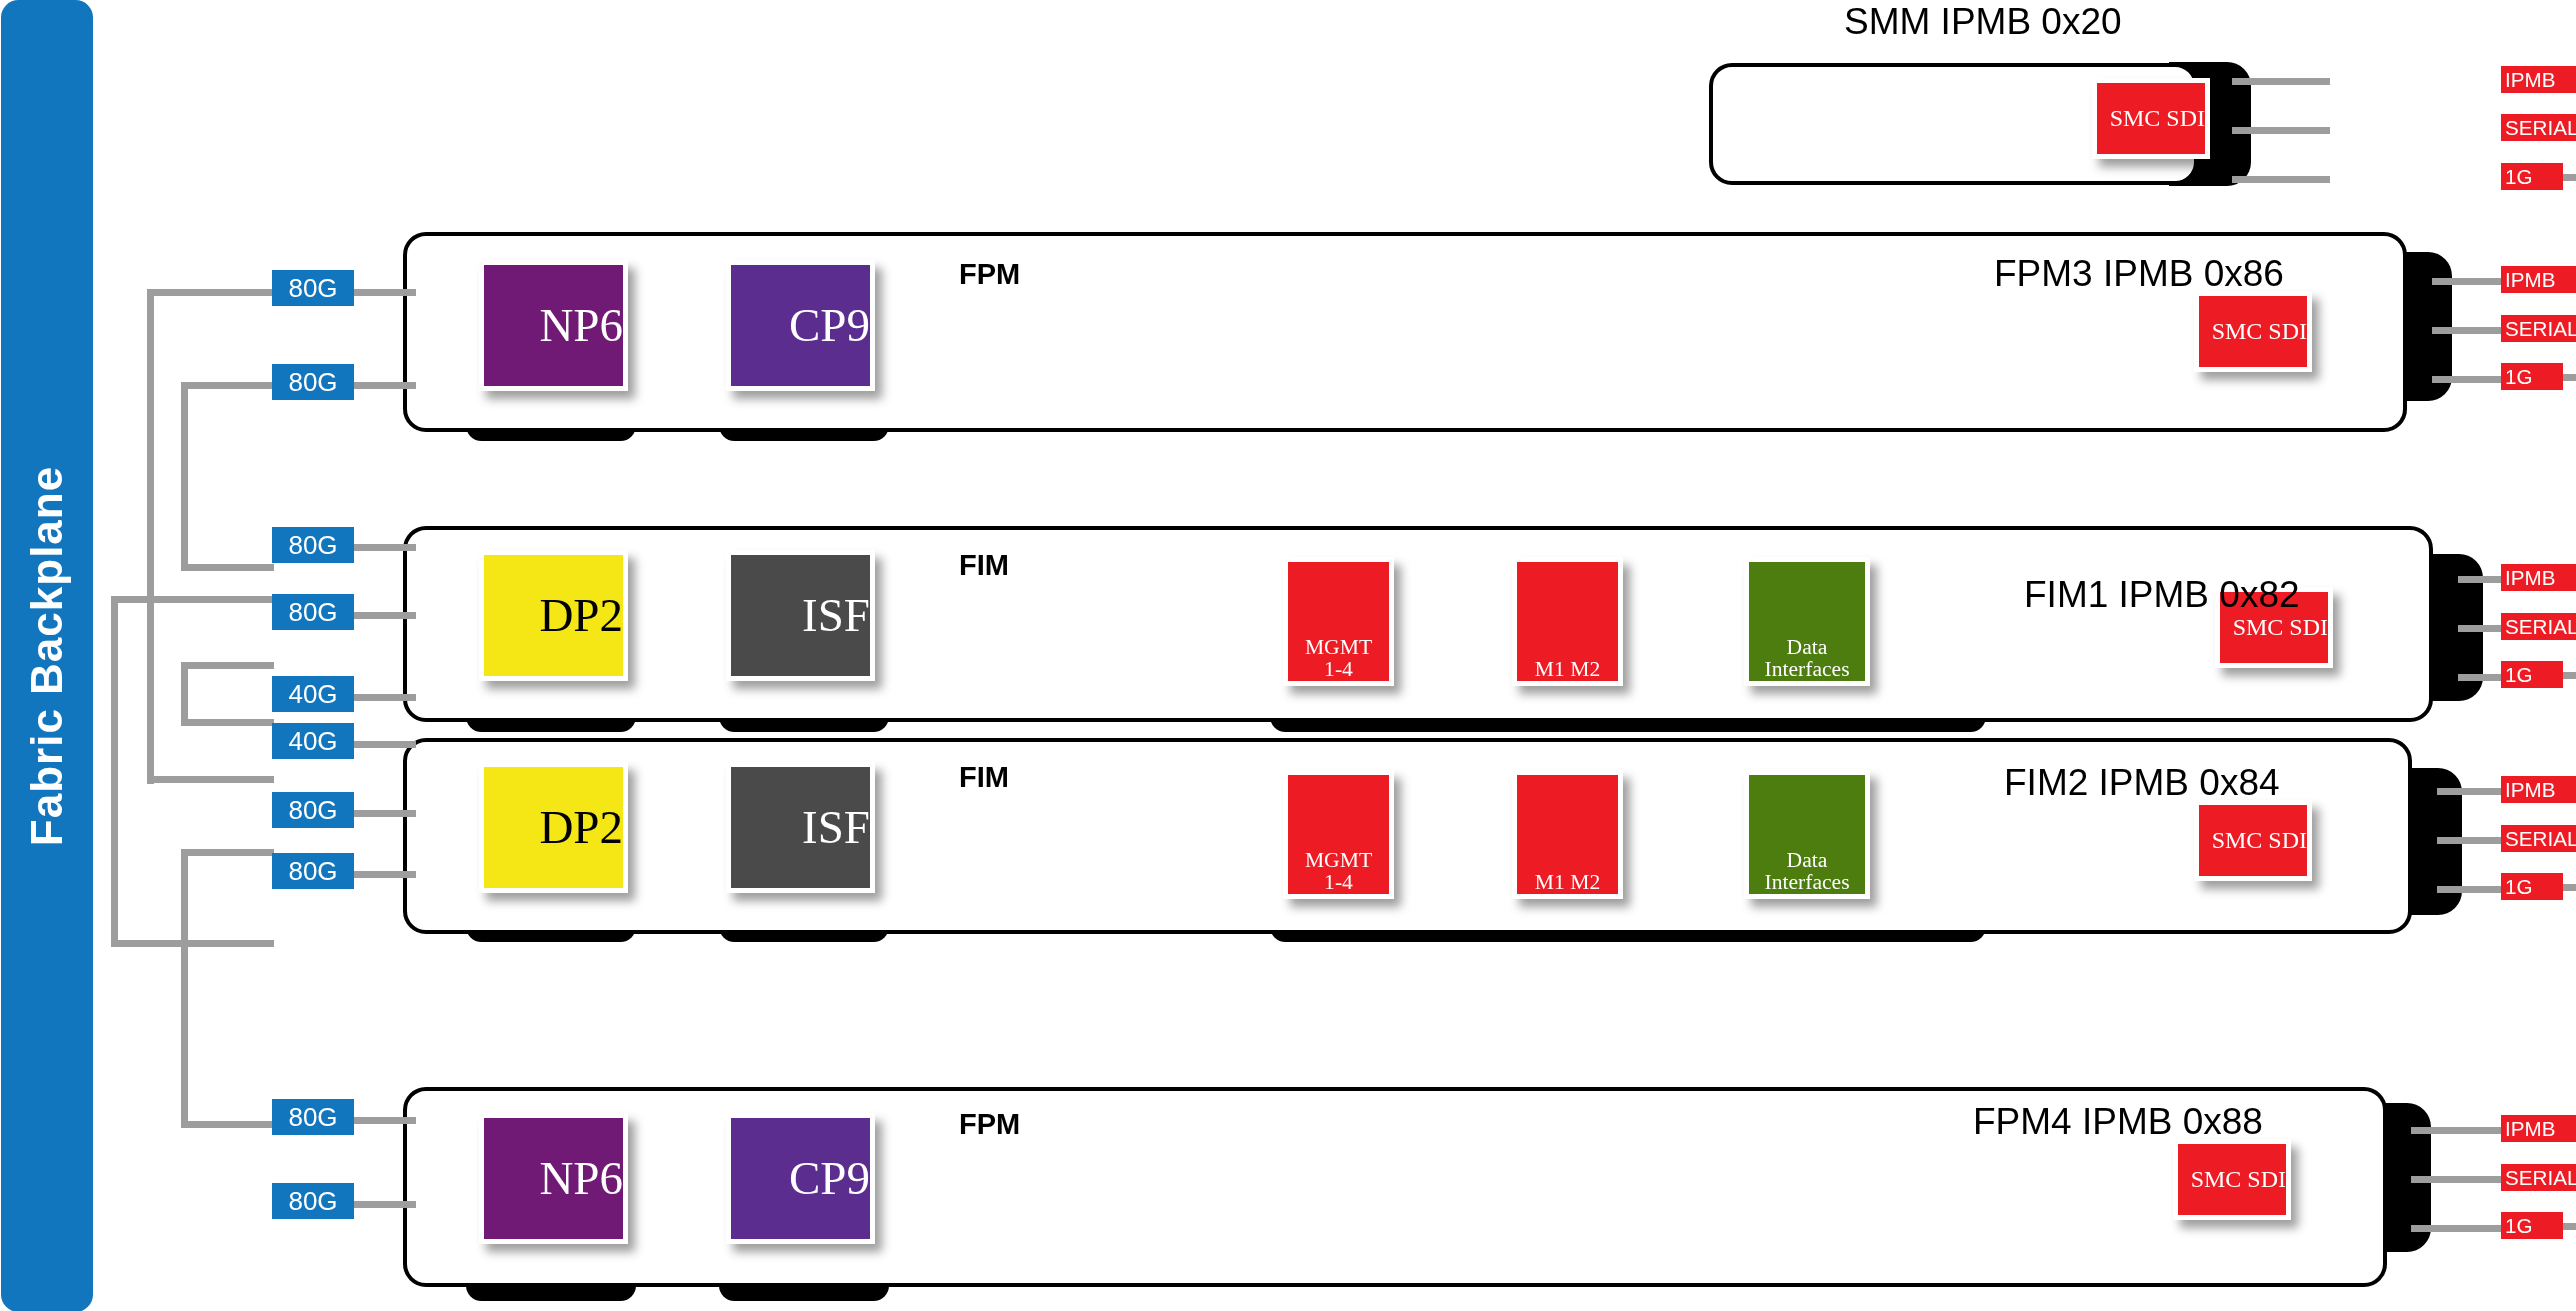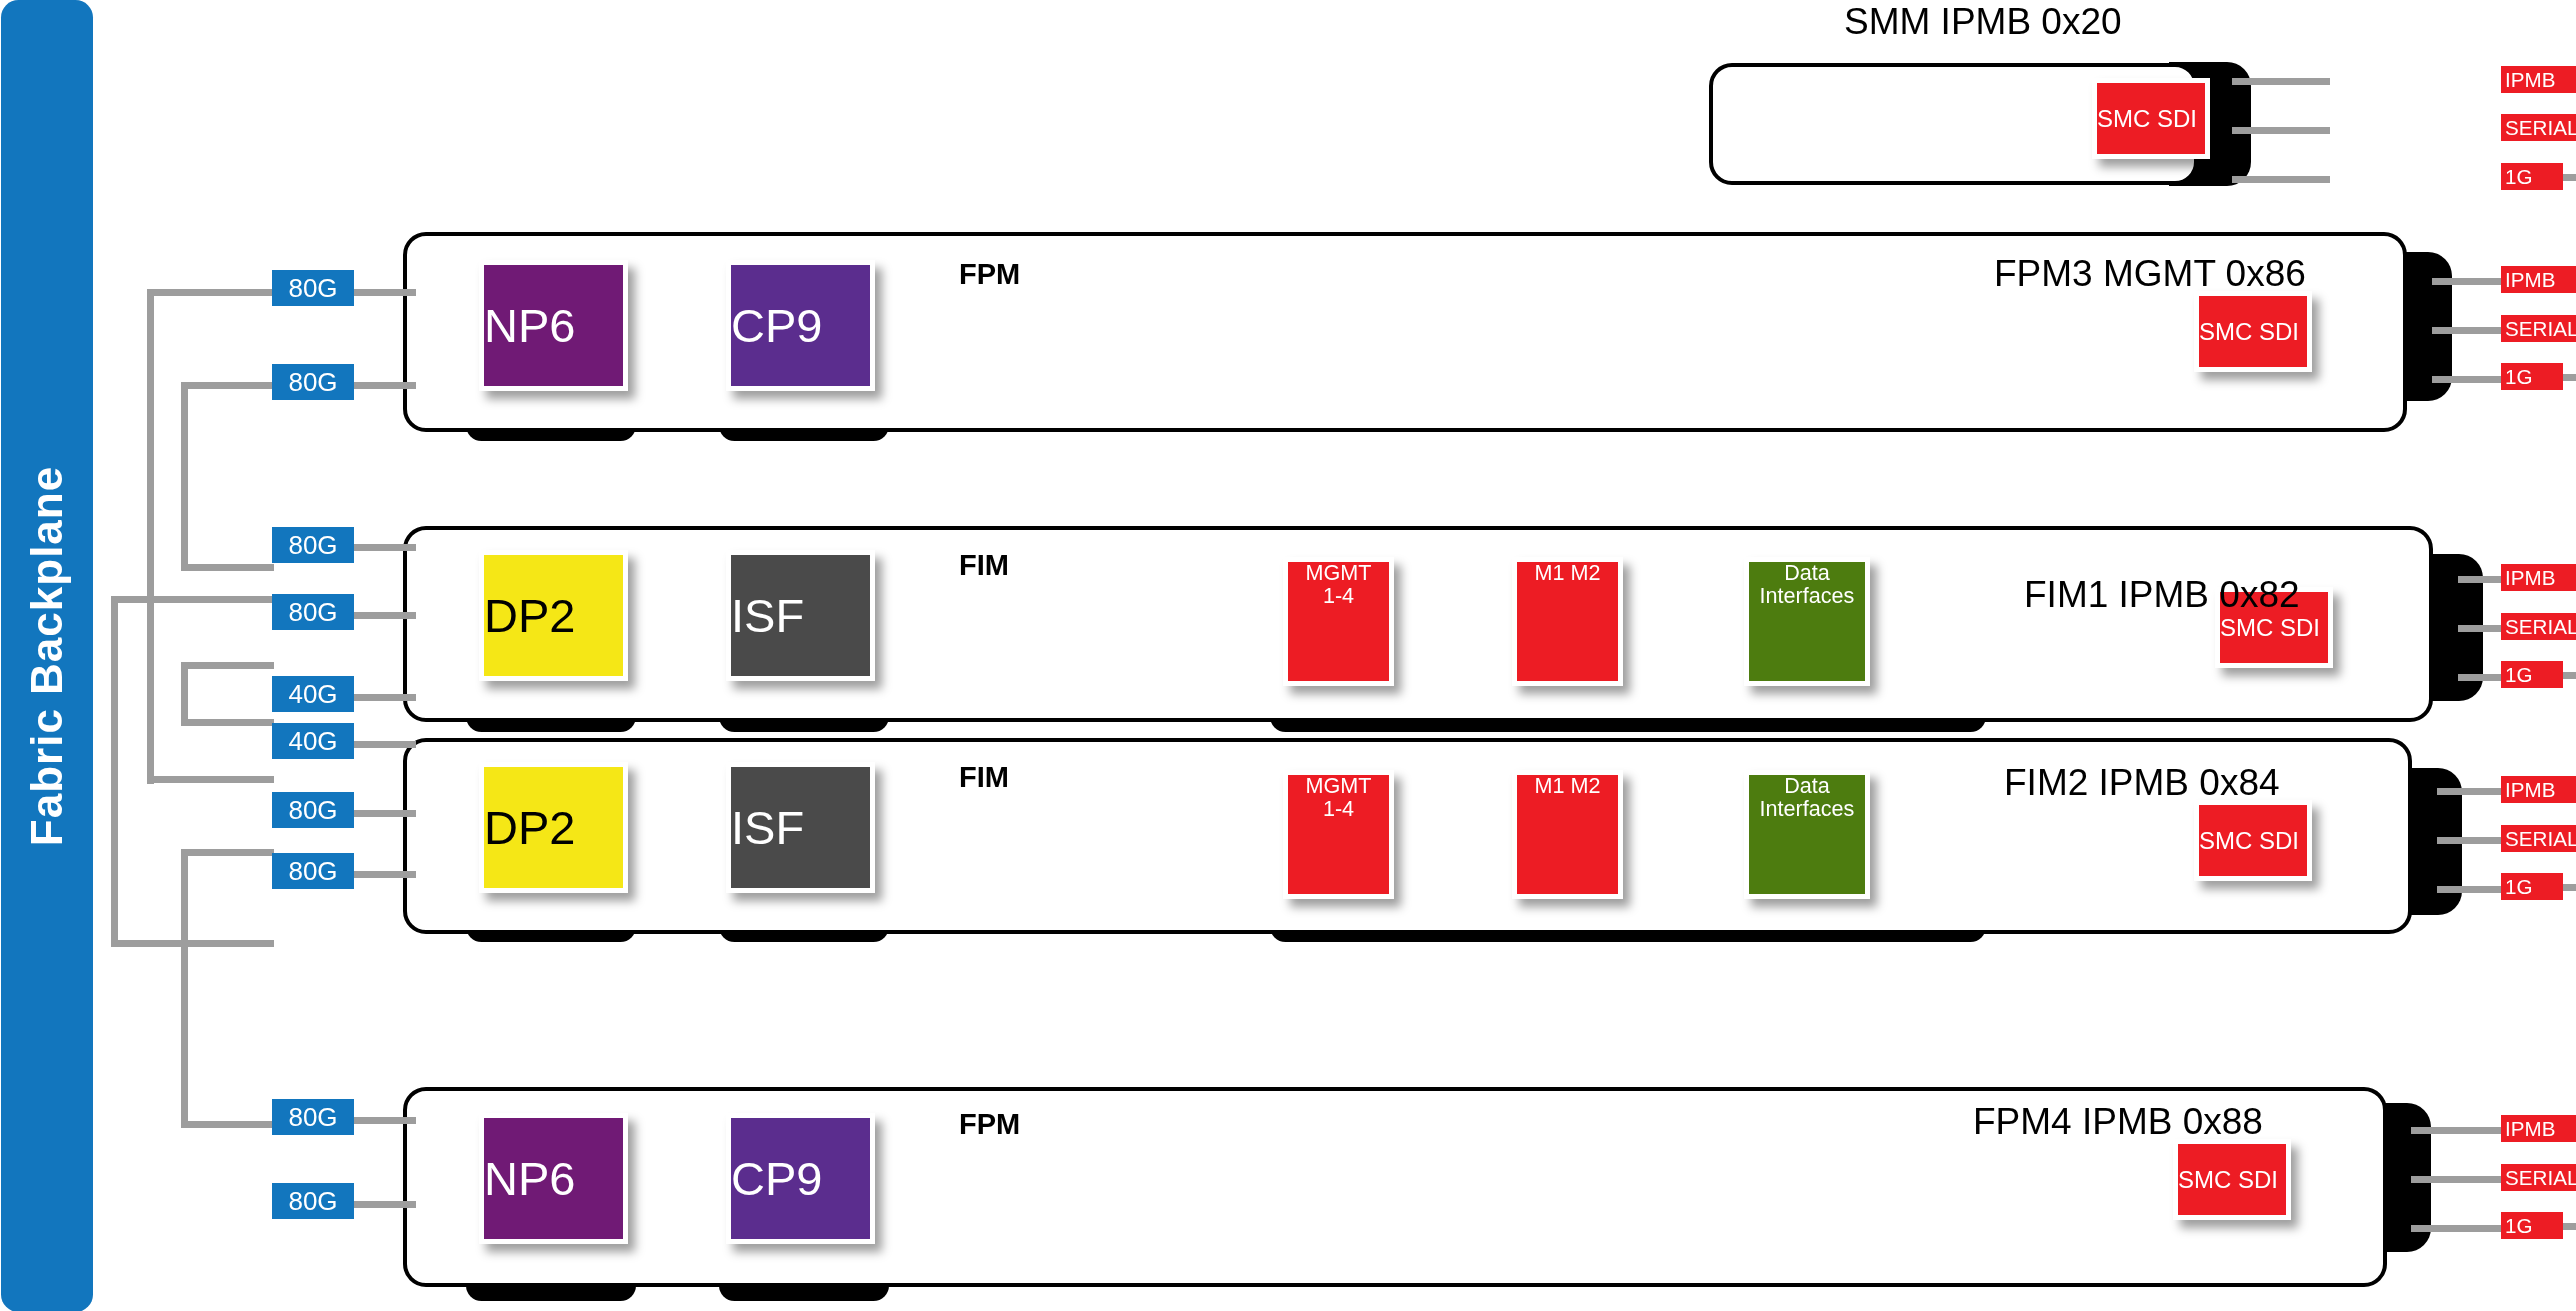--- a/index.html
+++ b/index.html
@@ -17,25 +17,25 @@
 
   
   .card{position:absolute;background:#ffffff;border:4.6px solid #000000;border-radius:23px;
         box-sizing:border-box;}
   .card-tab{position:absolute;background:#000;border-bottom-left-radius:15.5px;
             border-bottom-right-radius:15.5px;z-index:0;}
   .card-rtab{position:absolute;background:#000;border-top-right-radius:24px;
              border-bottom-right-radius:24px;z-index:0;}
 
   
-  .chip{position:absolute;display:flex;align-items:center;justify-content:flex-start;
+  .chip{position:absolute;display:flex;align-items:center;justify-content:flex-end;
         text-align:center;color:#fff;box-sizing:border-box;
         border:5.2px solid #ffffff;
         box-shadow:7.2px 8.2px 9.3px rgba(0,0,0,0.38);
-        line-height:1.05;z-index:3;}
+        line-height:1.05;z-index:3;font-family:Liberation Serif, serif;}
   .chip.green{background:#701a75;}
   .chip.purple{background:#5B2D8E;}
   .chip.yellow{background:#F5E716;color:#000;}
   .chip.dark{background:#4A4A4A;}
   .chip.red{background:#ED1C24;}
   .chip.blue{background:#4d7c0f;}
 
   .chip-big{font-size:47px;font-weight:400;}
   .chip-mid{font-size:21.6px;font-weight:400;}
   .chip-smc{font-size:24px;font-weight:400;}
@@ -163,21 +163,21 @@
   <div class="card-rtab" style="left:2370px;top:252px;width:82px;height:149px;"></div>
   <div class="card" id="fpm3-card" style="left:403px;top:232px;width:2004px;height:200px;"></div>
 
   <div class="chip green chip-big" style="left:479px;top:260px;width:149px;height:131px;">
     <span>NP6</span>
   </div>
   <div class="chip purple chip-big" style="left:726px;top:260px;width:149px;height:131px;">
     <span>CP9</span>
   </div>
   <div class="ftext slot-kind" style="left:959px;top:258px;">FPM</div>
-  <div class="ftext slot-id" style="left:1994px;top:253px;">FPM3 MGMT 0x86</div>
+  <div class="ftext slot-id" style="left:1994px;top:253px;">FPM3 IPMB 0x86</div>
   <div class="chip red chip-smc" style="left:2194px;top:291px;width:118px;height:81px;">
     <span>SMC SDI</span>
   </div>
   <div class="wire wire-h" style="left:2432px;top:278px;width:93px;"></div>
   <div class="wire wire-h" style="left:2432px;top:327px;width:93px;"></div>
   <div class="wire wire-h" style="left:2432px;top:376px;width:93px;"></div>
   <div class="basebadge" style="left:2501px;top:266px;width:98px;height:27px;">
       <span>IPMB</span>
     </div>
   <div class="basebadge" style="left:2501px;top:315px;width:112px;height:27px;">

